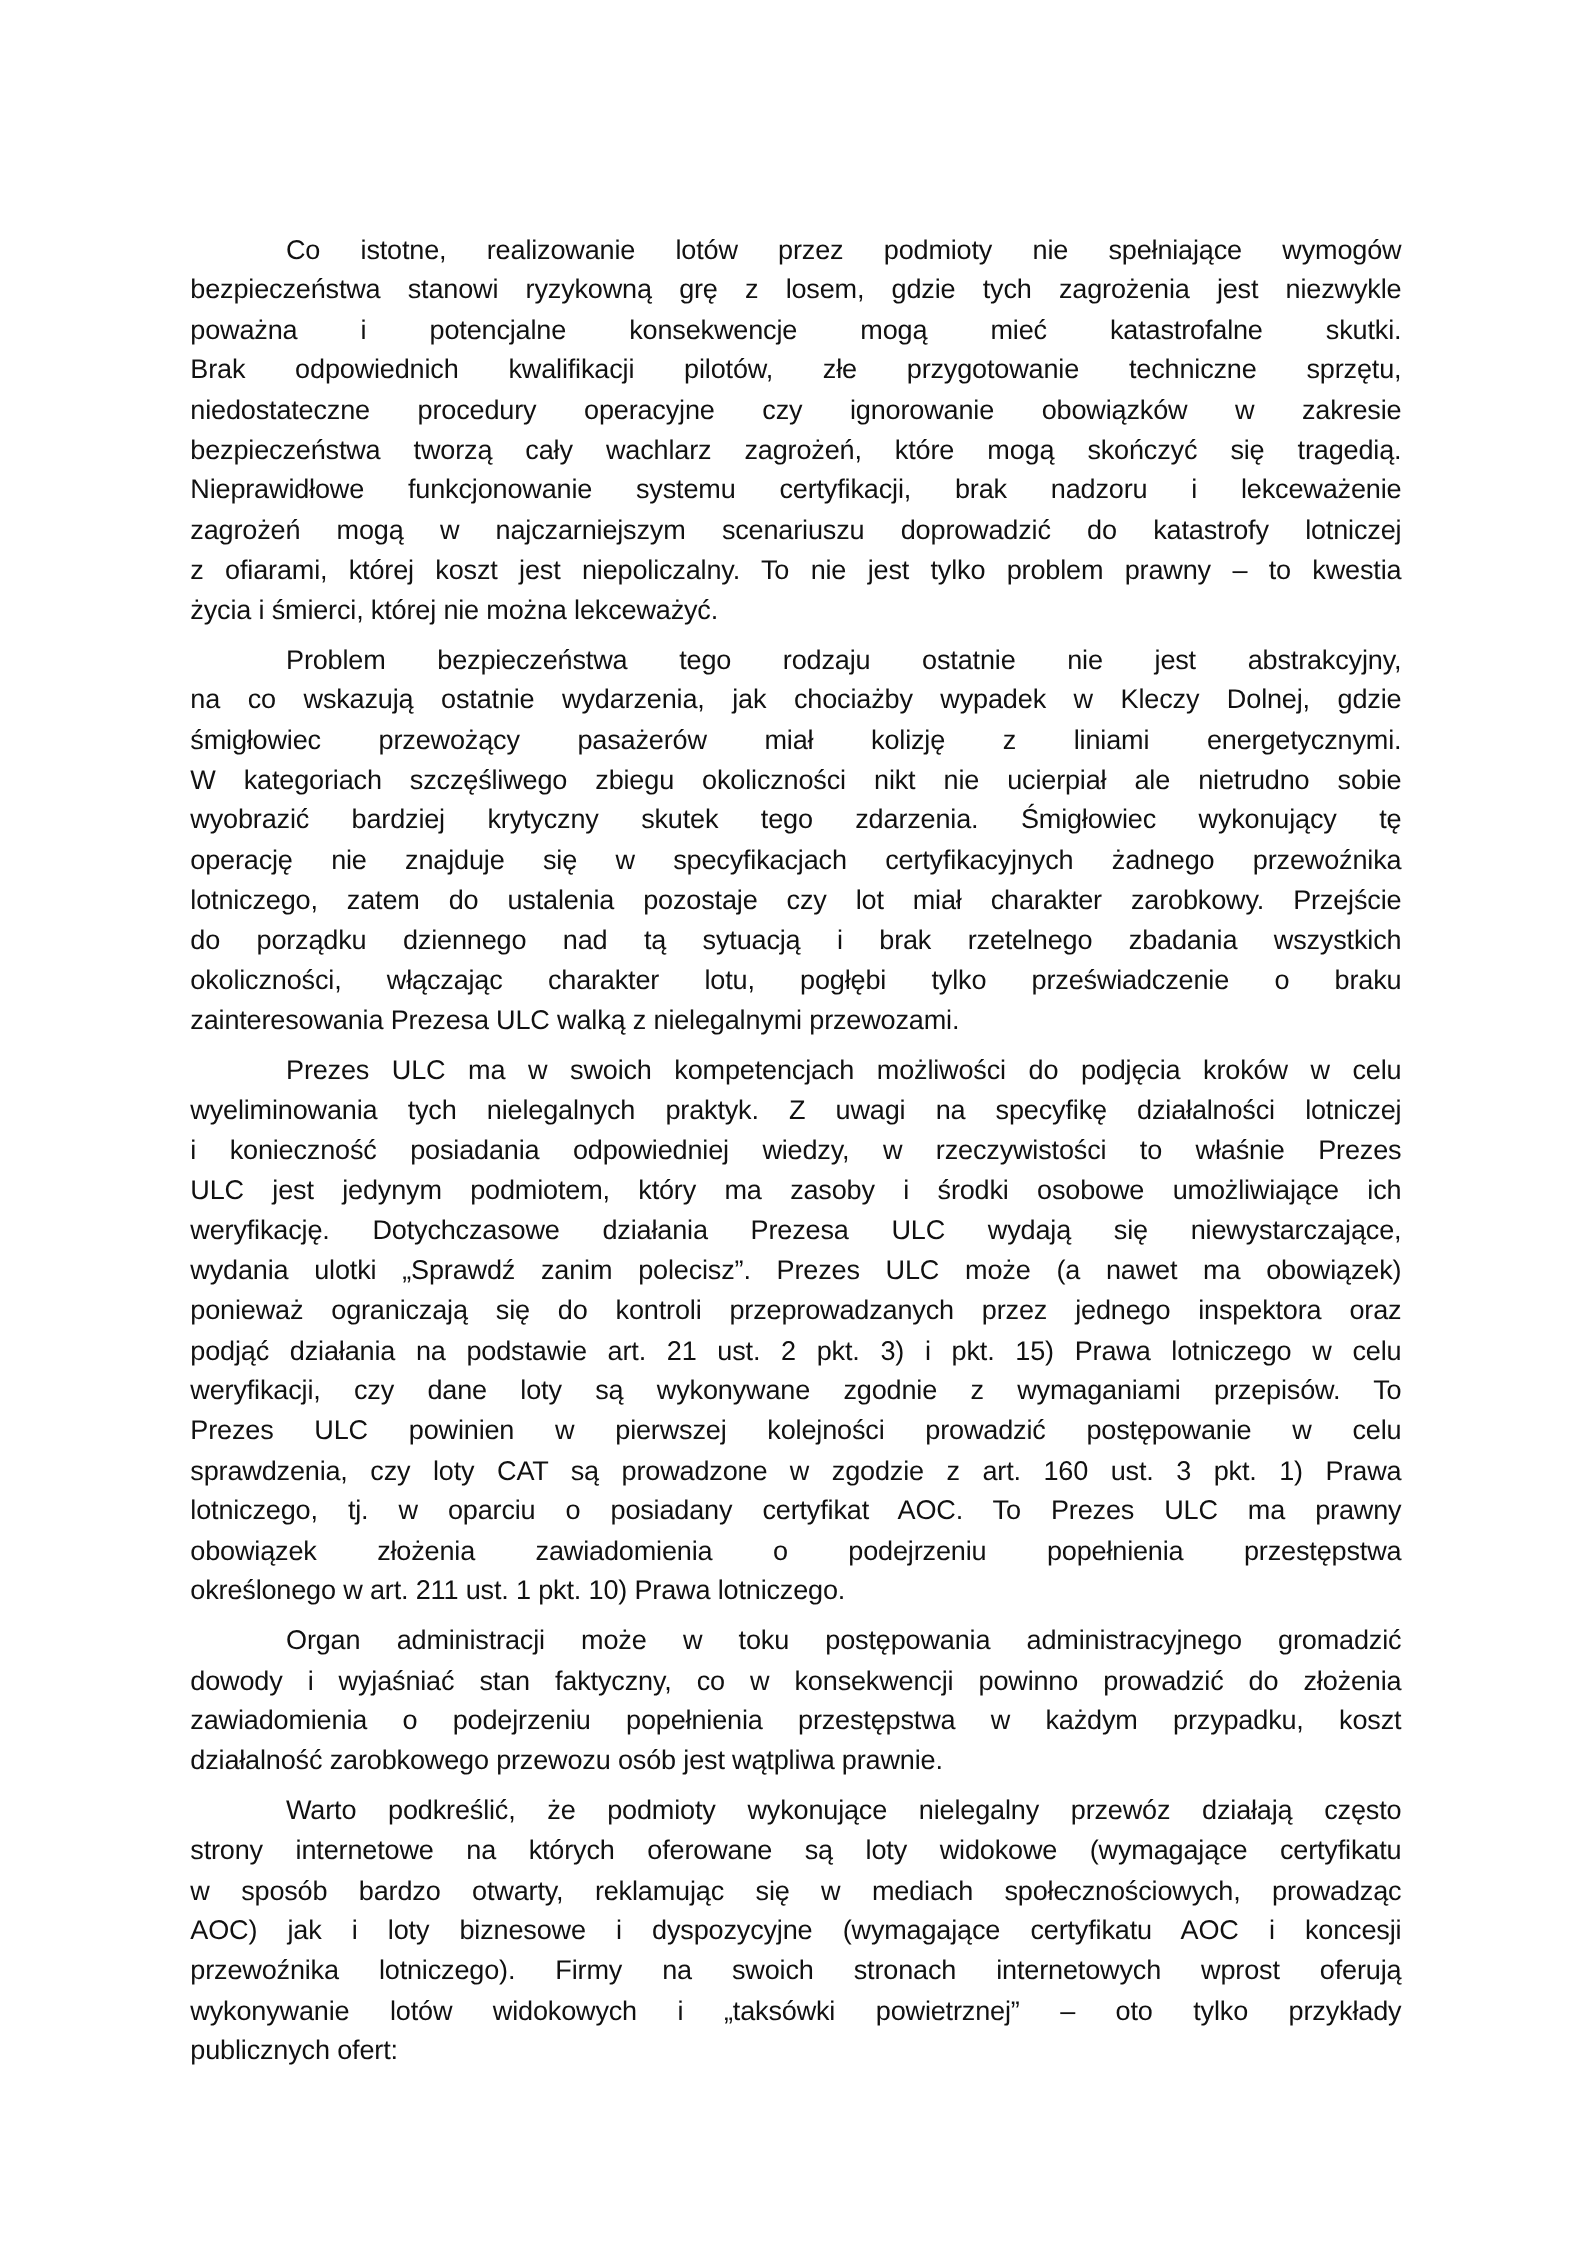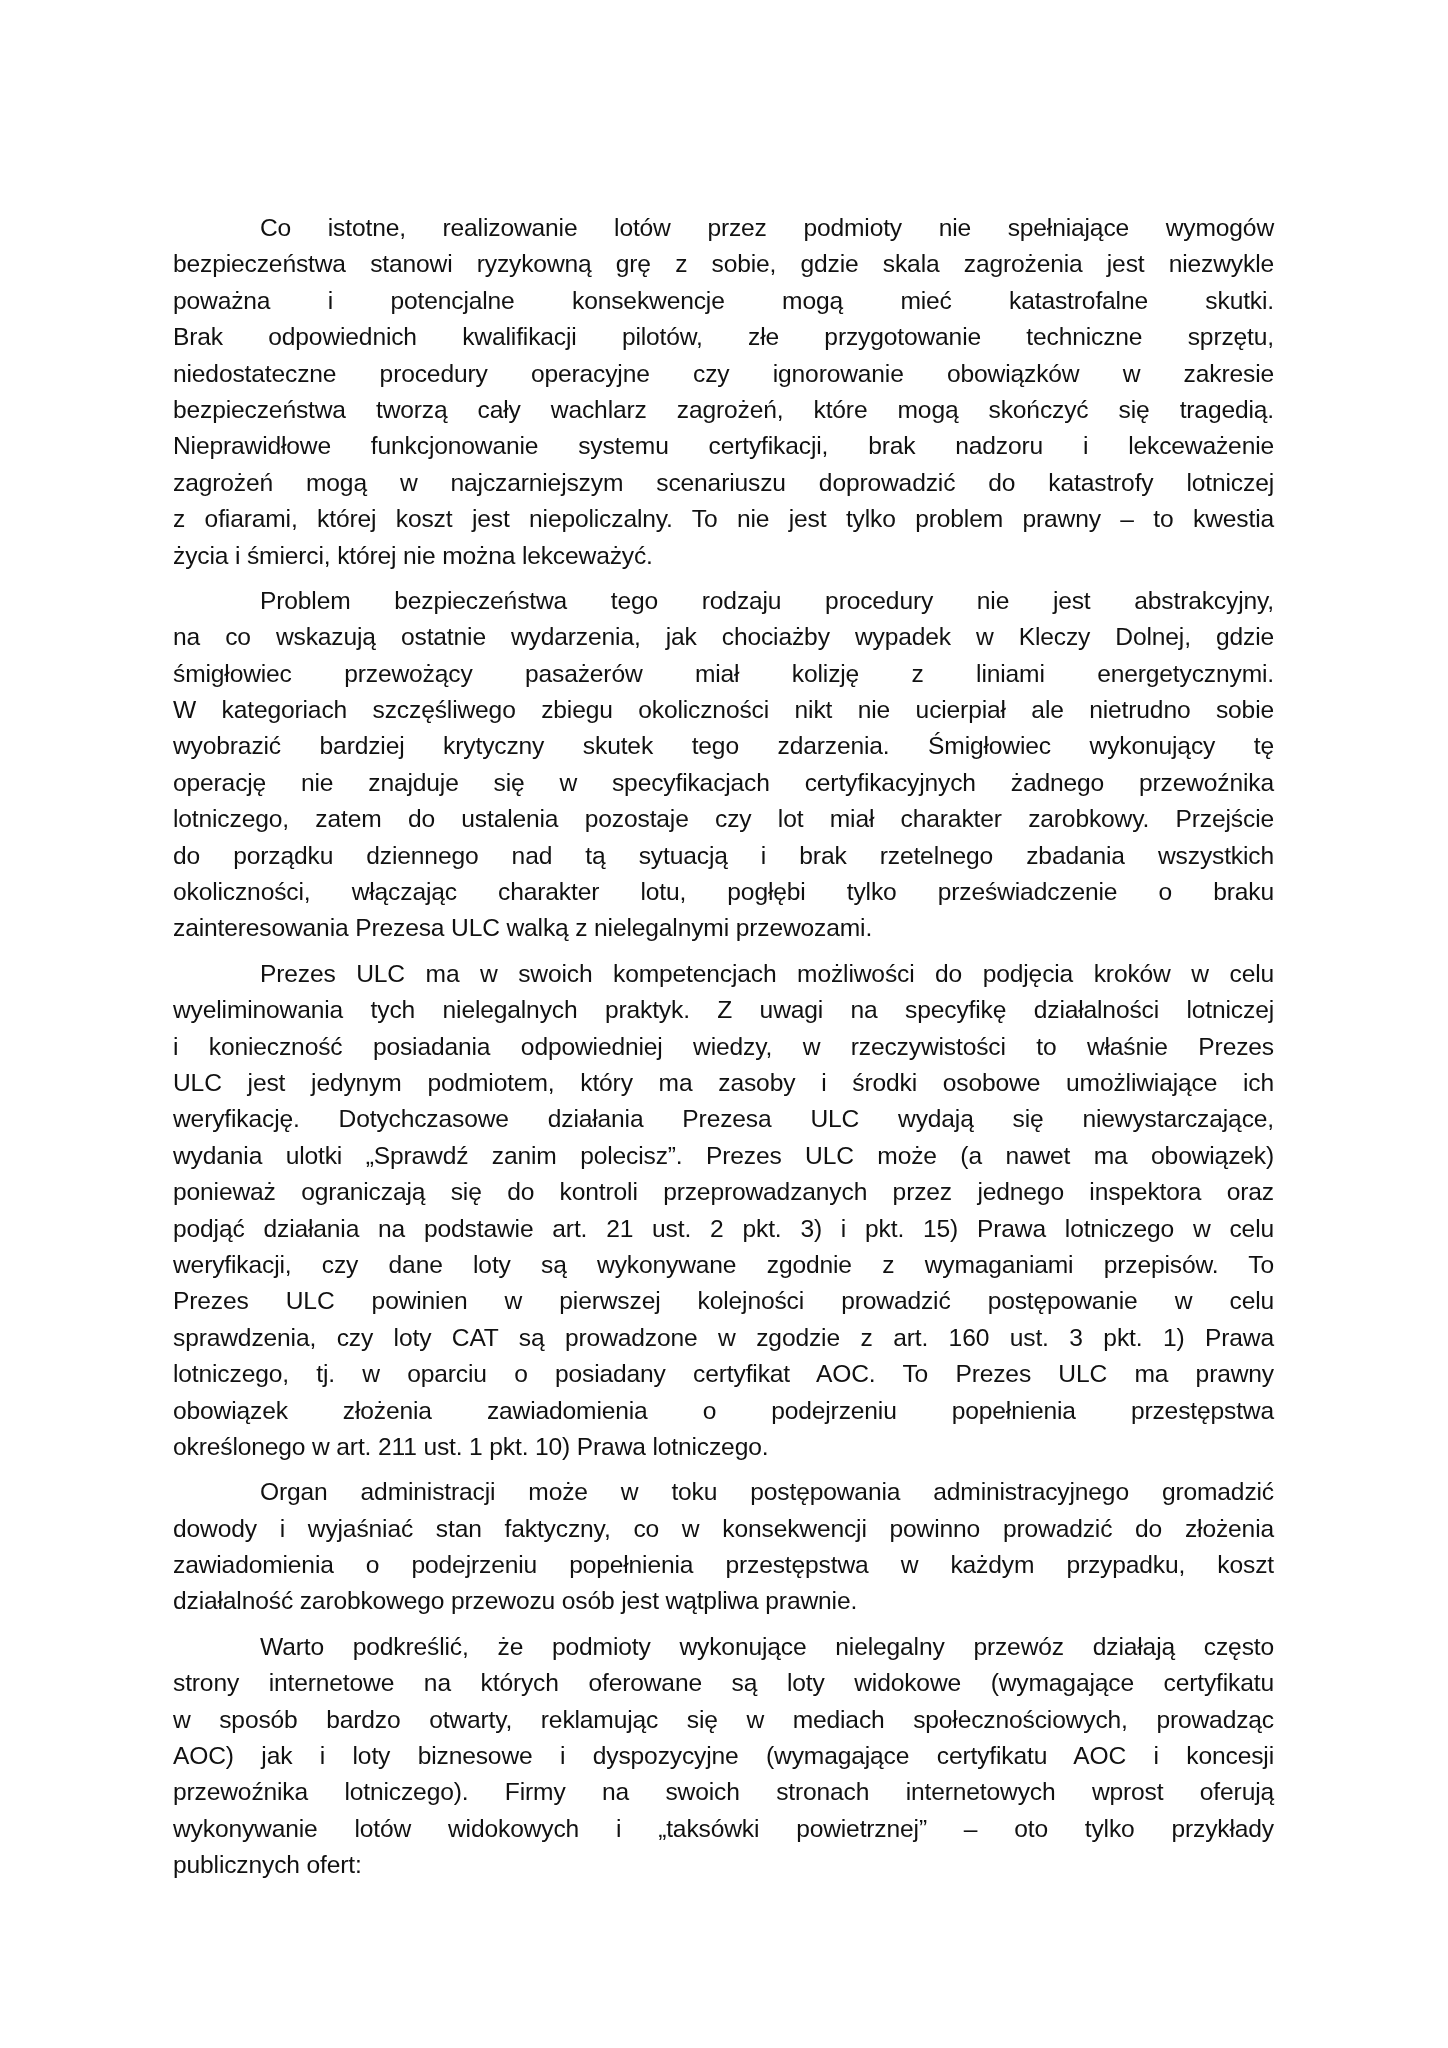--- a/index.html
+++ b/index.html
@@ -53,33 +53,33 @@
   }
 </style>
 </head>
 <body>
 
 <div class="page">
   <div class="text-body">
 
     <p class="para">
       <span class="line first">Co istotne, realizowanie lotów przez podmioty nie spełniające wymogów</span>
-      <span class="line">bezpieczeństwa stanowi ryzykowną grę z sobie, gdzie skala zagrożenia jest niezwykle</span>
+      <span class="line">bezpieczeństwa stanowi ryzykowną grę z losem, gdzie tych zagrożenia jest niezwykle</span>
       <span class="line">poważna i potencjalne konsekwencje mogą mieć katastrofalne skutki.</span>
       <span class="line">Brak odpowiednich kwalifikacji pilotów, złe przygotowanie techniczne sprzętu,</span>
       <span class="line">niedostateczne procedury operacyjne czy ignorowanie obowiązków w zakresie</span>
       <span class="line">bezpieczeństwa tworzą cały wachlarz zagrożeń, które mogą skończyć się tragedią.</span>
       <span class="line">Nieprawidłowe funkcjonowanie systemu certyfikacji, brak nadzoru i lekceważenie</span>
       <span class="line">zagrożeń mogą w najczarniejszym scenariuszu doprowadzić do katastrofy lotniczej</span>
       <span class="line">z ofiarami, której koszt jest niepoliczalny. To nie jest tylko problem prawny – to kwestia</span>
       <span class="line last">życia i śmierci, której nie można lekceważyć.</span>
     </p>
 
     <p class="para">
-      <span class="line first">Problem bezpieczeństwa tego rodzaju procedury nie jest abstrakcyjny,</span>
+      <span class="line first">Problem bezpieczeństwa tego rodzaju ostatnie nie jest abstrakcyjny,</span>
       <span class="line">na co wskazują ostatnie wydarzenia, jak chociażby wypadek w Kleczy Dolnej, gdzie</span>
       <span class="line">śmigłowiec przewożący pasażerów miał kolizję z liniami energetycznymi.</span>
       <span class="line">W kategoriach szczęśliwego zbiegu okoliczności nikt nie ucierpiał ale nietrudno sobie</span>
       <span class="line">wyobrazić bardziej krytyczny skutek tego zdarzenia. Śmigłowiec wykonujący tę</span>
       <span class="line">operację nie znajduje się w specyfikacjach certyfikacyjnych żadnego przewoźnika</span>
       <span class="line">lotniczego, zatem do ustalenia pozostaje czy lot miał charakter zarobkowy. Przejście</span>
       <span class="line">do porządku dziennego nad tą sytuacją i brak rzetelnego zbadania wszystkich</span>
       <span class="line">okoliczności, włączając charakter lotu, pogłębi tylko przeświadczenie o braku</span>
       <span class="line last">zainteresowania Prezesa ULC walką z nielegalnymi przewozami.</span>
     </p>

